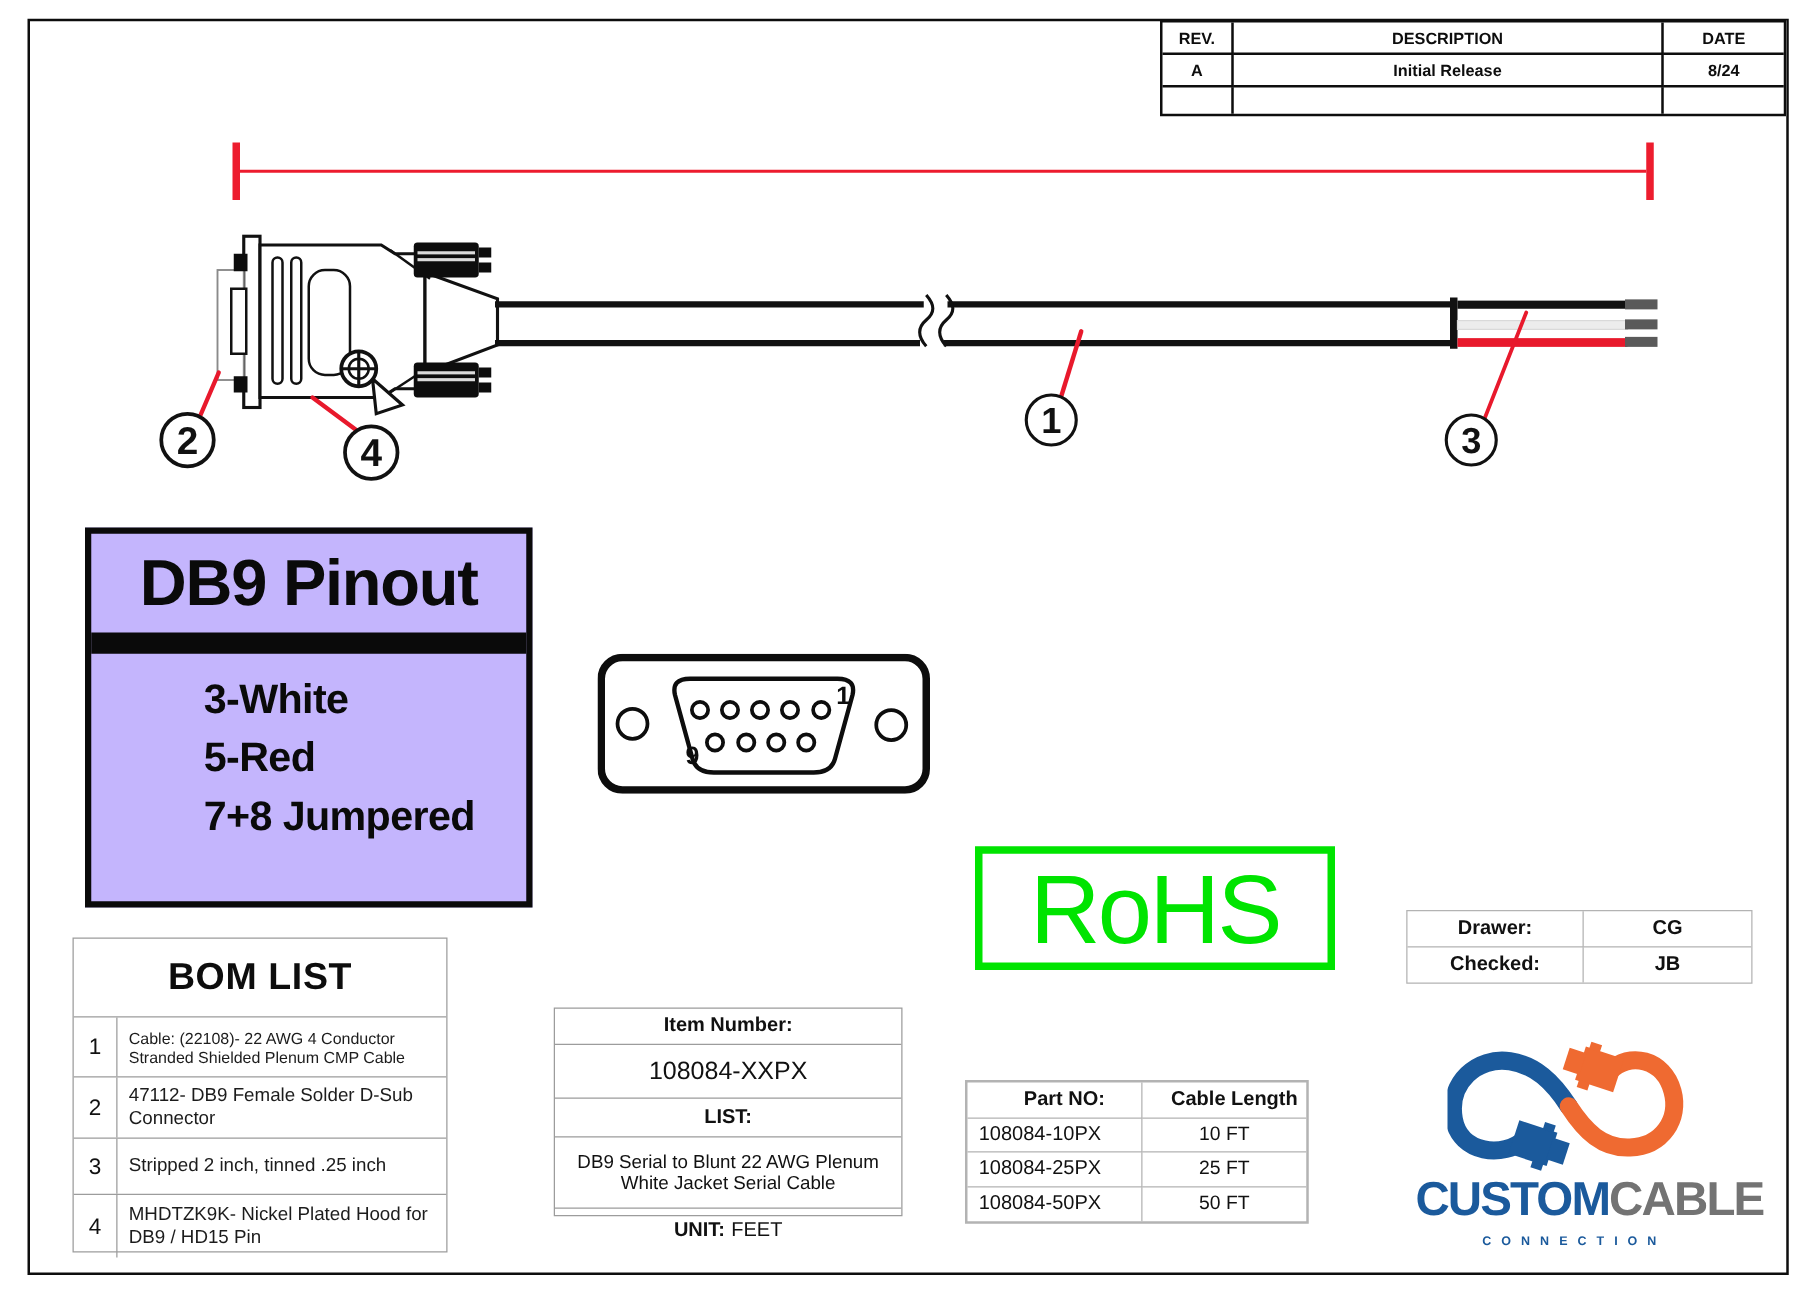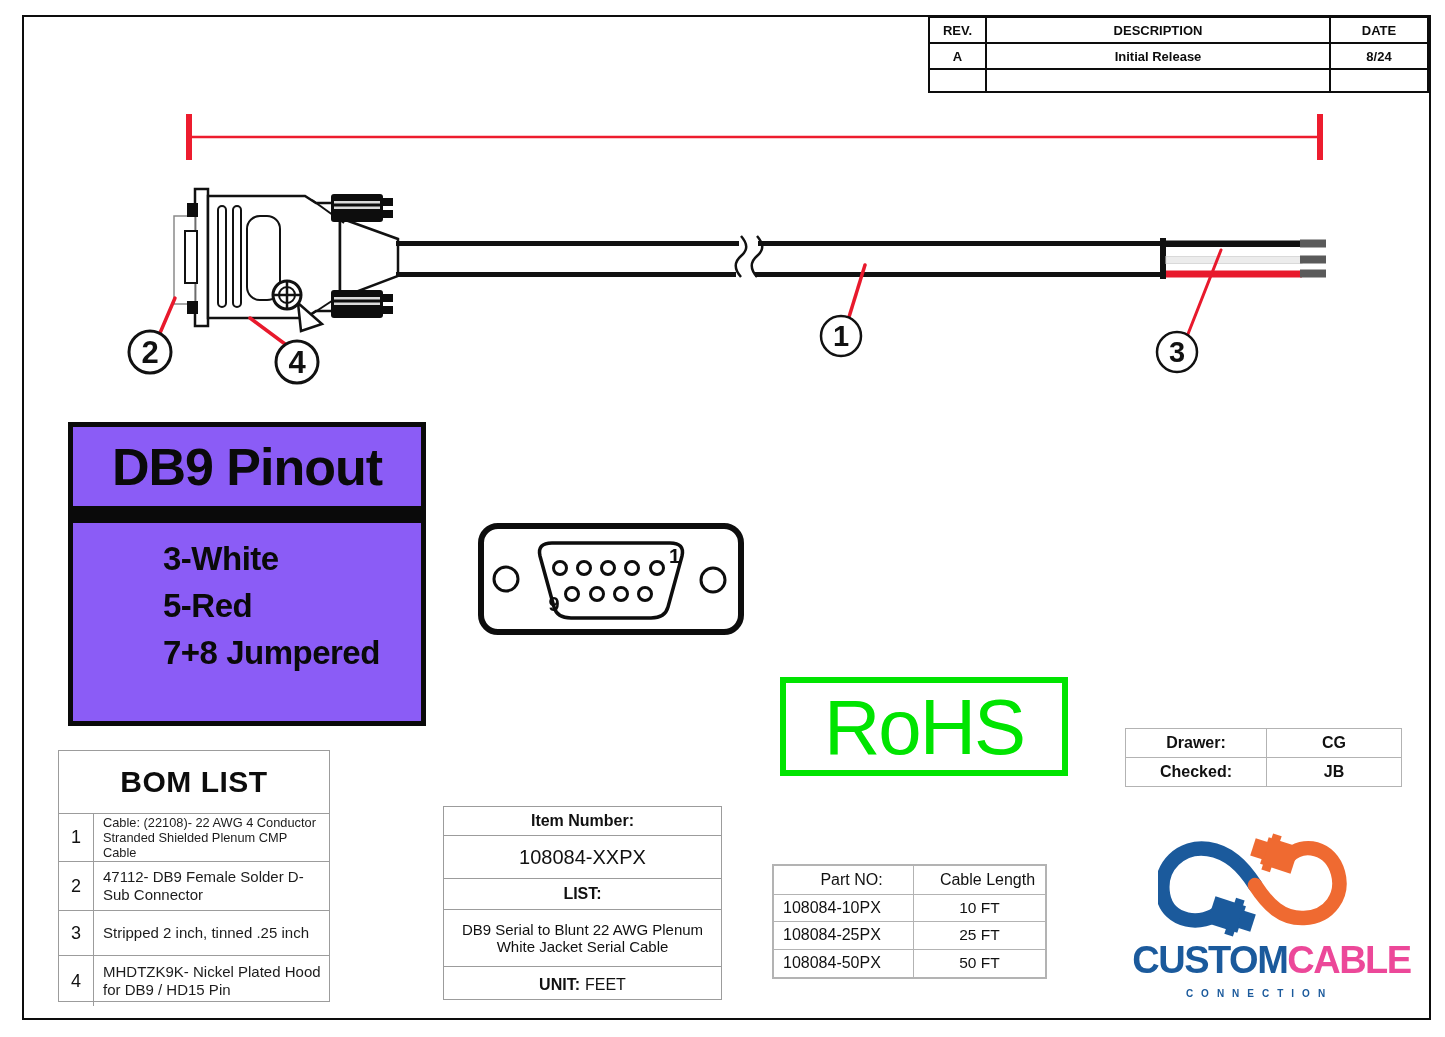--- a/index.html
+++ b/index.html
@@ -21,21 +21,21 @@
 
   
   #length-label{left:645px;top:122px;width:230px;height:29px;background:#fff;z-index:2;
                 display:flex;align-items:center;justify-content:center;
                 font-size:21px;font-weight:600;color:#1a1a1a;letter-spacing:.2px;}
 
   
   #drawing-svg{left:0;top:0;width:1445px;height:400px;z-index:1;}
 
   
-  #pinout-box{left:68px;top:422px;width:358px;height:304px;border:5px solid #0a0a0a;background:#8b5cf6;z-index:3;}
+  #pinout-box{left:68px;top:422px;width:358px;height:304px;border:5px solid #0a0a0a;background:#c4b5fd;z-index:3;}
   #pinout-title{height:79px;display:flex;align-items:center;justify-content:center;
                 font-size:52px;font-weight:800;letter-spacing:-1px;color:#0a0a0a;}
   #pinout-bar{height:17px;background:#0a0a0a;}
   #pinout-list{padding:12px 0 0 90px;}
   #pinout-list .pin-line{font-size:33px;font-weight:700;line-height:47px;color:#0a0a0a;letter-spacing:-.5px;}
 
   
   #db9-face-svg{left:478px;top:523px;width:266px;height:112px;z-index:3;}
 
   
@@ -46,61 +46,61 @@
   
   #approval-table{left:1125px;top:728px;width:277px;height:59px;border:1.5px solid #b3b3b3;background:#fff;z-index:3;
                   display:grid;grid-template-columns:141px 1fr;grid-template-rows:1fr 1fr;}
   #approval-table .cell{border-right:1px solid #b3b3b3;border-bottom:1px solid #b3b3b3;
                         display:flex;align-items:center;justify-content:center;
                         font-size:16px;font-weight:700;color:#111;}
   #approval-table .cell.last-col{border-right:none;}
   #approval-table .cell.last-row{border-bottom:none;}
 
   
-  #bom-box{left:58px;top:750px;width:272px;height:252px;border:1px solid #9c9c9c;background:#fff;z-index:3;}
+  #bom-box{left:58px;top:750px;width:300px;height:252px;border:1px solid #9c9c9c;background:#fff;z-index:3;}
   #bom-title{height:62px;border-bottom:1px solid #9c9c9c;display:flex;align-items:center;justify-content:center;
              font-size:30px;font-weight:800;letter-spacing:.5px;color:#0d0d0d;}
   .bom-row{display:flex;border-bottom:1px solid #9c9c9c;}
   .bom-row:last-child{border-bottom:none;}
   .bom-num{width:34px;border-right:1px solid #9c9c9c;display:flex;align-items:center;justify-content:center;
            font-size:18px;color:#111;}
   .bom-desc{flex:1;display:flex;align-items:center;padding:2px 6px 2px 9px;color:#1c1c1c;
             font-size:15px;line-height:18px;}
   .bom-row.small .bom-desc{font-size:12.8px;line-height:15px;}
 
   
-  #item-box{left:443px;top:806px;width:279px;height:194px;border:1px solid #9c9c9c;background:#fff;z-index:3;
+  #item-box{left:443px;top:806px;width:279px;height:167px;border:1px solid #9c9c9c;background:#fff;z-index:3;
             text-align:center;color:#111;}
   #item-box .sec{border-bottom:1px solid #9c9c9c;display:flex;align-items:center;justify-content:center;}
   #item-box .sec:last-child{border-bottom:none;}
   .sec-label{font-weight:700;font-size:16px;}
   #item-number-row{height:28px;}
   #item-number-val{height:42px;font-size:20px;text-align:right;}
   #item-title-row{height:30px;}
   #item-title-val{height:56px;font-size:15px;line-height:17.5px;padding:0 16px;}
   #item-unit-row{height:36px;font-size:16px;}
   #item-unit-row .sec-label{margin-right:5px;}
 
   
   #part-table{left:772px;top:864px;width:275px;height:115px;border:2px solid #b3b3b3;background:#fff;z-index:3;
               display:grid;grid-template-columns:140px 1fr;grid-template-rows:29px 1fr 1fr 1fr;}
   #part-table .cell{border-right:1px solid #b3b3b3;border-bottom:1px solid #b3b3b3;
                     display:flex;align-items:center;font-size:16px;color:#111;}
   #part-table .cell.last-col{border-right:none;}
   #part-table .cell.last-row{border-bottom:none;}
-  #part-table .hdr{font-weight:400;justify-content:center;padding-left:16px;}
+  #part-table .hdr{font-weight:700;justify-content:center;padding-left:16px;}
   #part-table .pn{padding-left:9px;}
   #part-table .len{justify-content:center;font-size:15.5px;}
 
   
   #logo-symbol-svg{left:1158px;top:833px;width:195px;height:115px;z-index:3;}
   #logo-wordmark{left:1083px;top:940px;width:345px;text-align:center;z-index:3;
                  font-size:38px;font-weight:800;letter-spacing:-1.5px;line-height:40px;white-space:nowrap;}
   #logo-wordmark .w1{color:#1b5a9c;margin-left:32px;}
-  #logo-wordmark .w2{color:#ec4899;font-weight:700;}
+  #logo-wordmark .w2{color:#737373;font-weight:700;}
   #logo-connection{left:1083px;top:988px;width:345px;text-align:center;z-index:3;
                    font-size:10px;font-weight:700;letter-spacing:8px;color:#1b5a9c;text-indent:8px;}
 </style>
 </head>
 <body>
 
 <div id="page">
 
   <div id="sheet-border" class="abs"></div>
 

